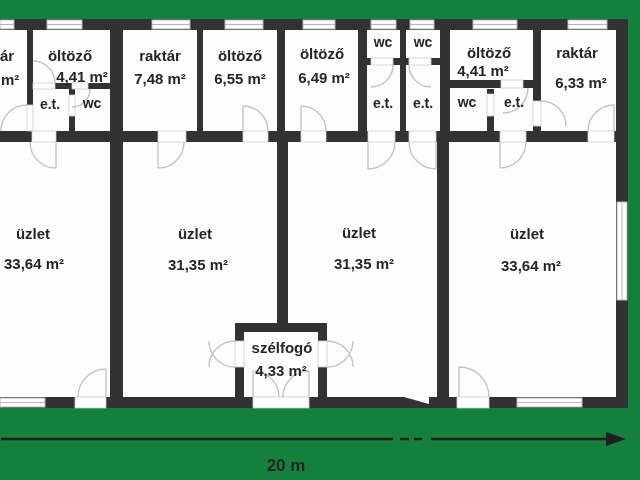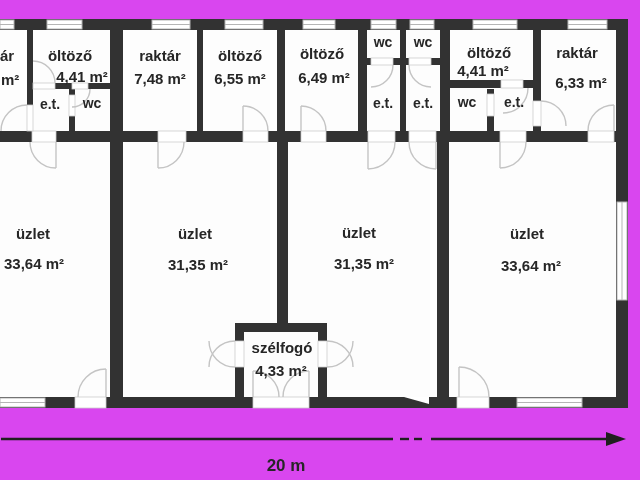--- a/index.html
+++ b/index.html
@@ -1,16 +1,16 @@
 <!DOCTYPE html>
 <html><head>
 <meta charset="utf-8">
 <style>
   html,body{margin:0;padding:0;background:#ffffff;}
-  .stage{position:relative;width:640px;height:480px;overflow:hidden;background:#d946ef;
+  .stage{position:relative;width:640px;height:480px;overflow:hidden;background:#15803d;
          font-family:"Liberation Sans", sans-serif;}
   svg text{font-family:"Liberation Sans", sans-serif;font-weight:700;}
   .t15{font-size:15px;}
   .t14{font-size:14px;}
   .t17{font-size:17px;}
   .win{fill:#ffffff;stroke:#b5b5b5;stroke-width:1;}
   .winline{stroke:#b5b5b5;stroke-width:1;}
   .gap{fill:#ffffff;stroke:#cccccc;stroke-width:0.8;}
   .arc{fill:none;stroke-width:1.4;}
   .leaf{stroke-width:1.4;}

